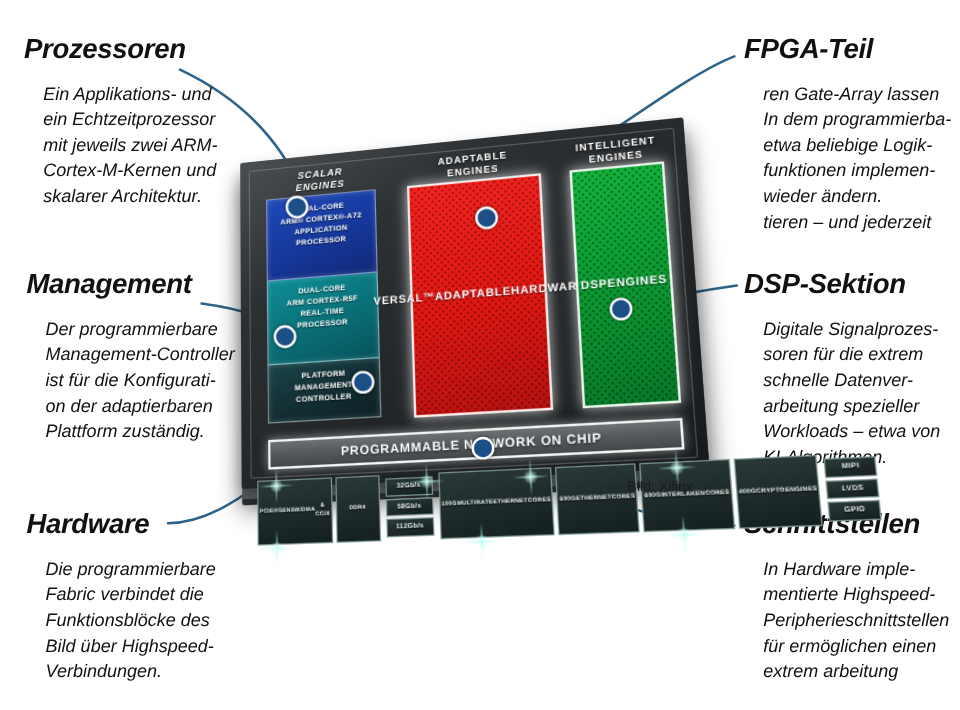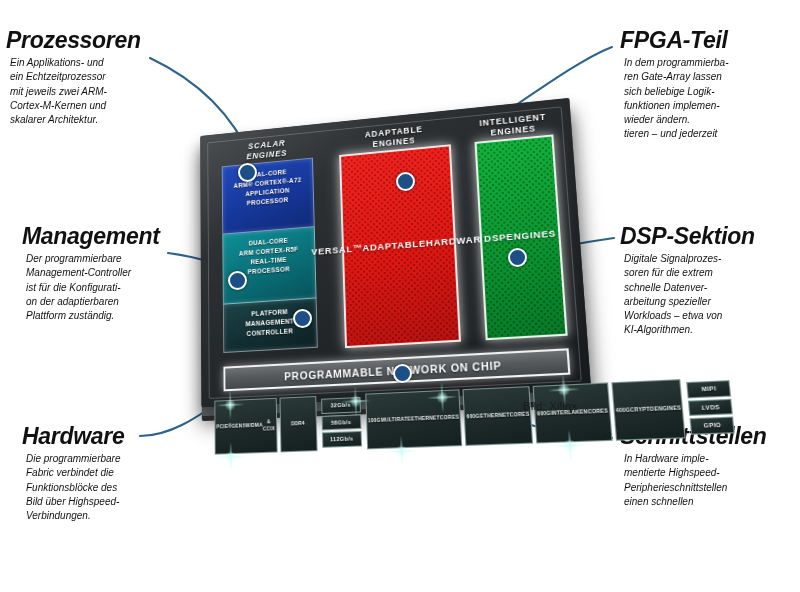--- a/index.html
+++ b/index.html
@@ -20,29 +20,29 @@
     font-size:23px;
     font-weight:bold;
     font-style:italic;
     letter-spacing:-0.3px;
     line-height:1.05;
     margin:0 0 3px 0;
     color:#111;
     white-space:nowrap;
   }
   .callout .c-body{
-    font-size:10px;
+    font-size:15px;
     font-style:italic;
     line-height:1.42;
     color:#111;
-    margin:4px;
+    margin:16px;
   }
   .callout .c-body span{display:block;white-space:nowrap;}
 
-  #cal-prozessoren{left:6px;top:28px;}
+  #cal-prozessoren{left:20px;top:28px;}
   #cal-management{left:22px;top:224px;}
   #cal-netzwerk{left:22px;top:424px;}
   #cal-fpga{left:620px;top:28px;}
   #cal-dsp{left:620px;top:224px;}
   #cal-schnittstellen{left:620px;top:424px;}
 
   
   #leaders{position:absolute;left:0;top:0;width:800px;height:592px;pointer-events:none;}
 
   
@@ -282,23 +282,23 @@
       <span>Fabric verbindet die</span>
       <span>Funktionsblöcke des</span>
       <span>Bild über Highspeed-</span>
       <span>Verbindungen.</span>
     </div>
   </div>
 
   <div class="callout" id="cal-fpga">
     <div class="c-title">FPGA-Teil</div>
     <div class="c-body">
+      <span>ren Gate-Array lassen</span>
       <span>In dem programmierba-</span>
-      <span>ren Gate-Array lassen</span>
-      <span>sich beliebige Logik-</span>
+      <span>etwa beliebige Logik-</span>
       <span>funktionen implemen-</span>
       <span>wieder ändern.</span>
       <span>tieren – und jederzeit</span>
     </div>
   </div>
 
   <div class="callout" id="cal-dsp">
     <div class="c-title">DSP-Sektion</div>
     <div class="c-body">
       <span>Digitale Signalprozes-</span>
@@ -309,21 +309,22 @@
       <span>KI-Algorithmen.</span>
     </div>
   </div>
 
   <div class="callout" id="cal-schnittstellen">
     <div class="c-title">Schnittstellen</div>
     <div class="c-body">
       <span>In Hardware imple-</span>
       <span>mentierte Highspeed-</span>
       <span>Peripherieschnittstellen</span>
-      <span>einen schnellen</span>
+      <span>für ermöglichen einen</span>
+      <span>extrem arbeitung</span>
     </div>
   </div>
 
   <div id="chip-wrap">
     <div id="chip-edge"></div>
     <div id="chip-body">
       <div id="chip-face">
         <div id="die-frame"></div>
 
         <div class="sec-head italic" style="left:24px;top:12px;width:100px;">

